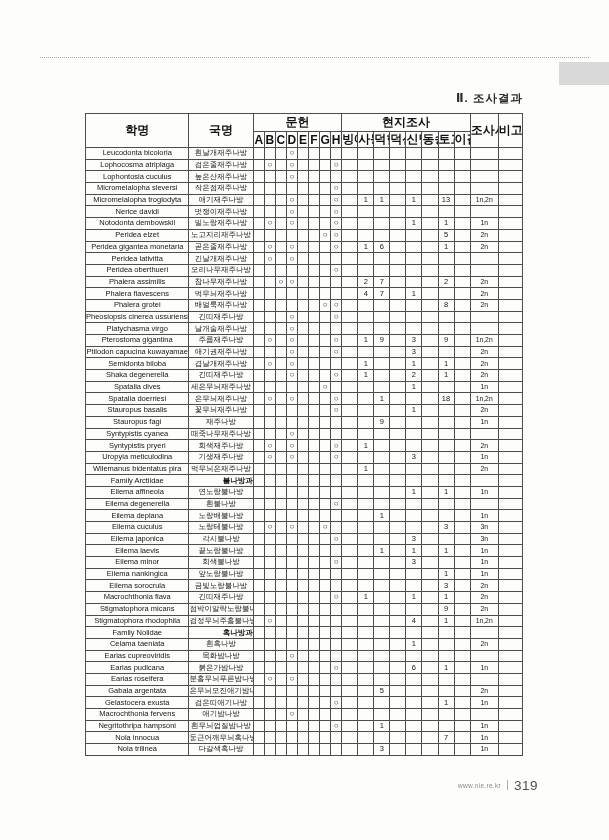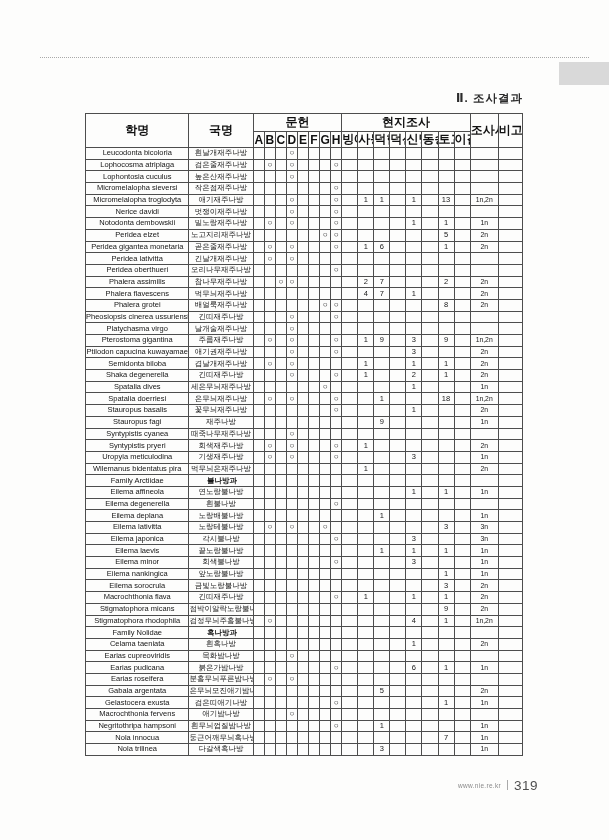--- a/index.html
+++ b/index.html
@@ -37,21 +37,21 @@
   th.site-th,th.th-period{
     font-size:7px;white-space:normal;word-break:break-all;line-height:1.15;
   }
   tbody tr{height:11.7px;}
   tbody td{font-size:7.5px;line-height:10px;color:#161616;}
   td.sci{text-align:left;padding-left:2px;}
   td.kor{text-align:right;padding-right:2px;}
   td.circ{font-size:8px;}
   td.period{font-size:6.8px;}
   tr.family td.sci{font-style:normal;font-weight:normal;}
-  tr.family td.kor{text-align:center;font-weight:bold;padding-left:2px;}
+  tr.family td.kor{text-align:right;font-weight:bold;padding-left:2px;}
   .footer{
     position:absolute;top:776px;right:71px;height:18px;
     display:flex;align-items:center;gap:6px;
   }
   .footer .url{font-size:6.5px;color:#8a8a8a;letter-spacing:0.3px;}
   .footer .divider{width:1px;height:10px;background:#aaa;}
   .footer .pagenum{font-size:13.5px;color:#4f4f4f;letter-spacing:0.5px;}
 </style>
 </head>
 <body>
@@ -810,21 +810,21 @@
         <td class="num">1</td>
         <td class="num"></td>
         <td class="num"></td>
         <td class="num"></td>
         <td class="num"></td>
         <td class="num"></td>
         <td class="period">1n</td>
         <td class="note"></td>
       </tr>
       <tr>
-        <td class="sci">Eilema lativitta</td>
+        <td class="sci">Eilema cuculus</td>
         <td class="kor">노랑테불나방</td>
         <td class="circ"></td>
         <td class="circ">○</td>
         <td class="circ"></td>
         <td class="circ">○</td>
         <td class="circ"></td>
         <td class="circ"></td>
         <td class="circ">○</td>
         <td class="circ"></td>
         <td class="num"></td>

